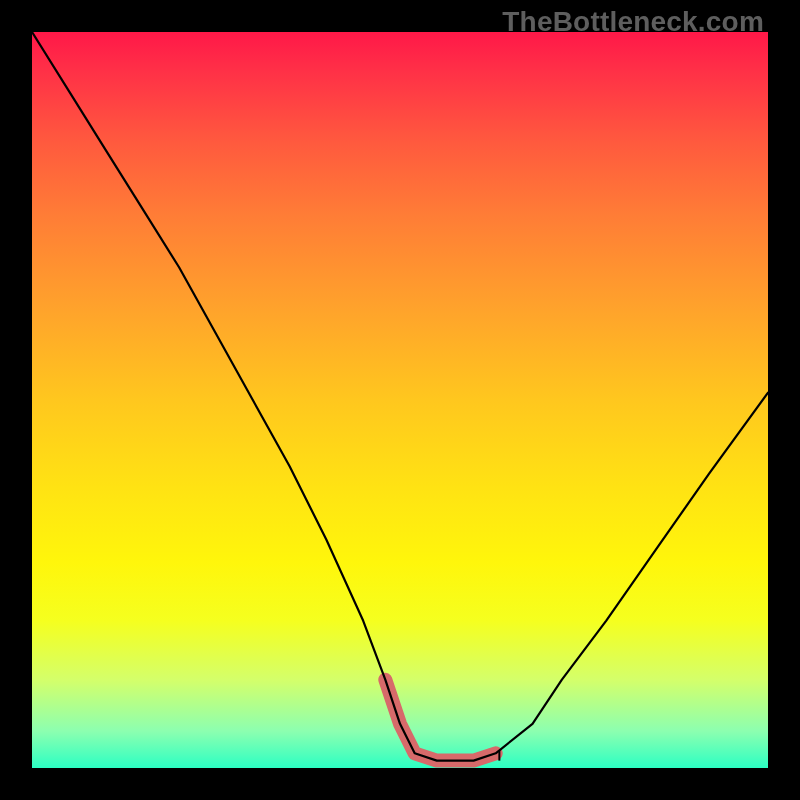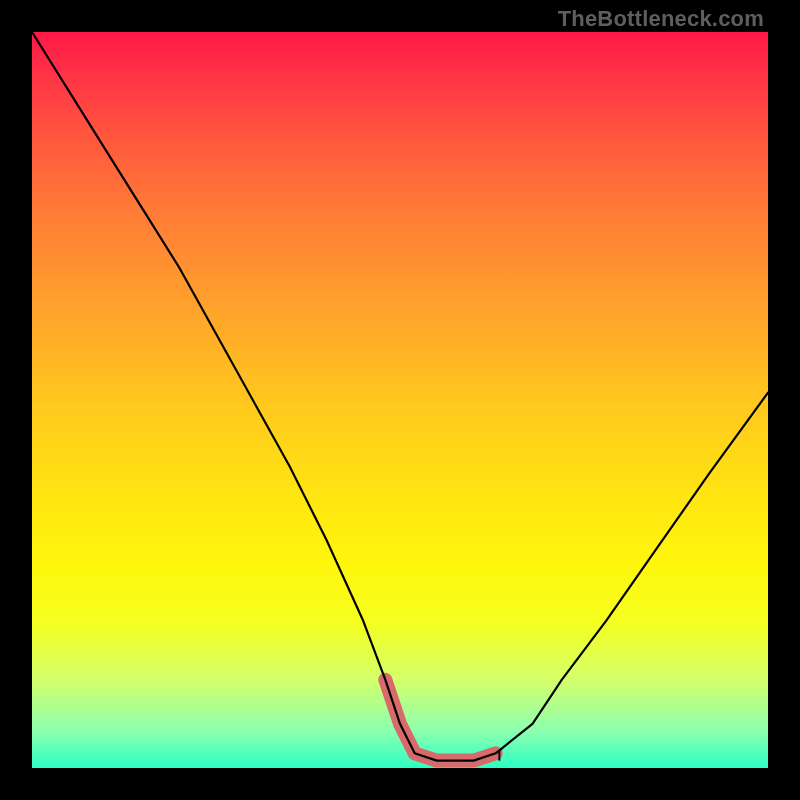--- a/index.html
+++ b/index.html
@@ -37,21 +37,21 @@
       #d4ff6a 88%,
       #8cffb0 95%,
       #2cffc3 100%
     );
   }
   .watermark {
     position: absolute;
     top: 6px;
     right: 36px;
     font-family: Arial, Helvetica, sans-serif;
-    font-size: 22px;
+    font-size: 28px;
     font-weight: 600;
     color: #5e5e5e;
     letter-spacing: 0.2px;
     z-index: 5;
     text-align: right;
   }
   svg.curve {
     position: absolute;
     left: 0; top: 0;
     width: 100%;

